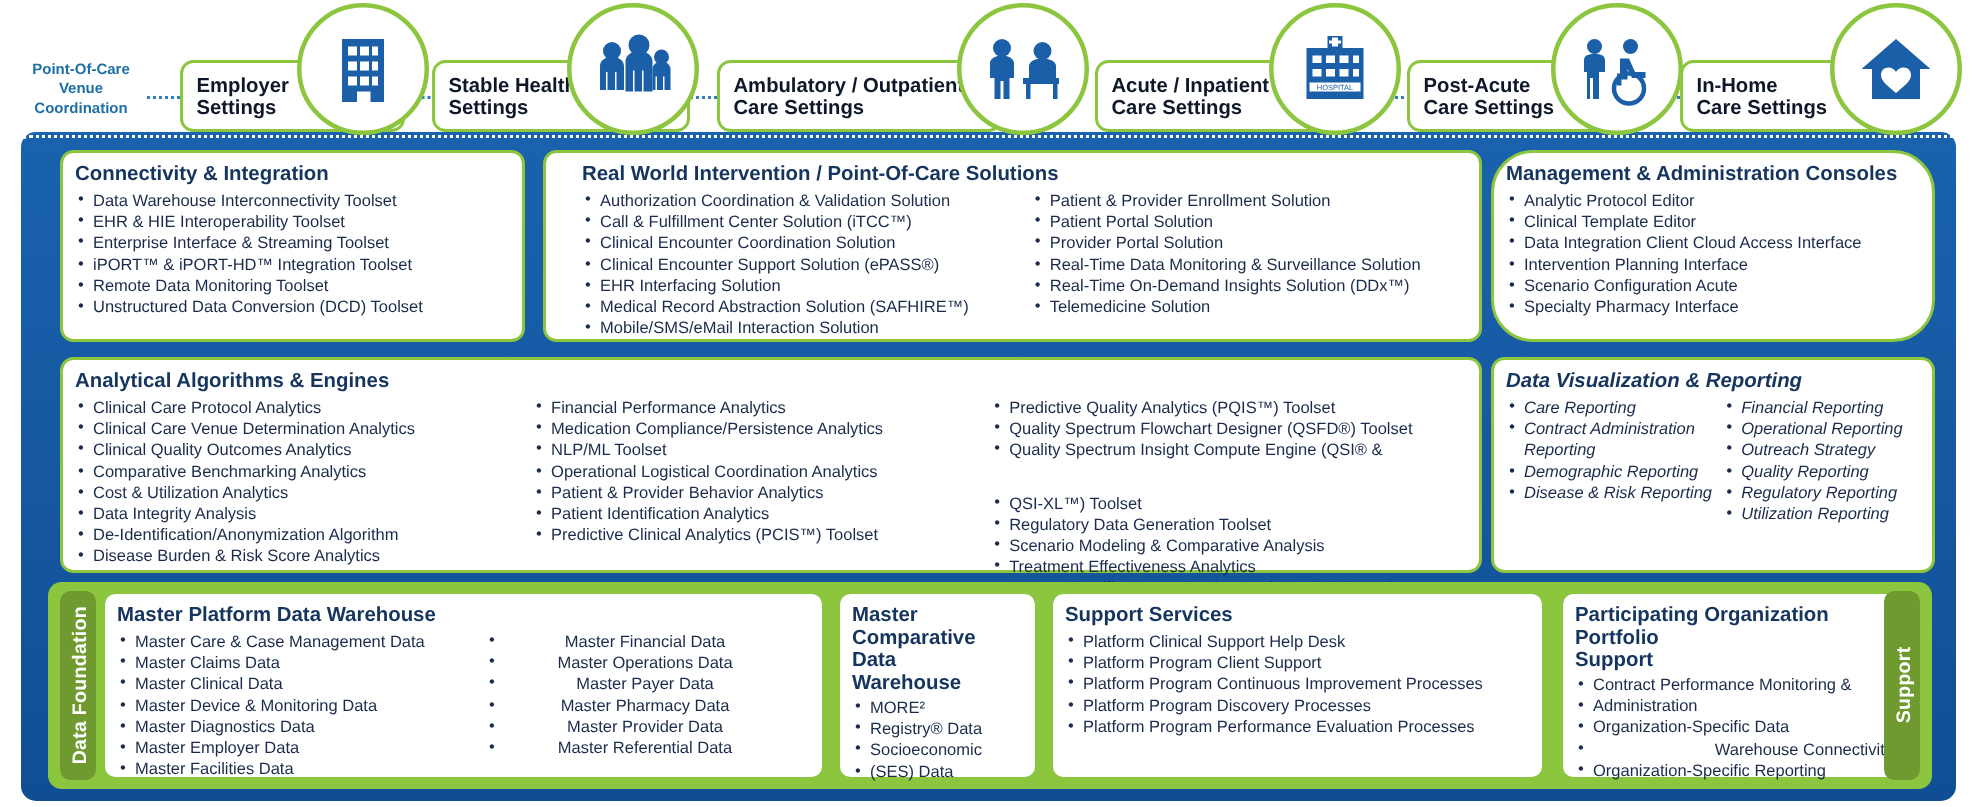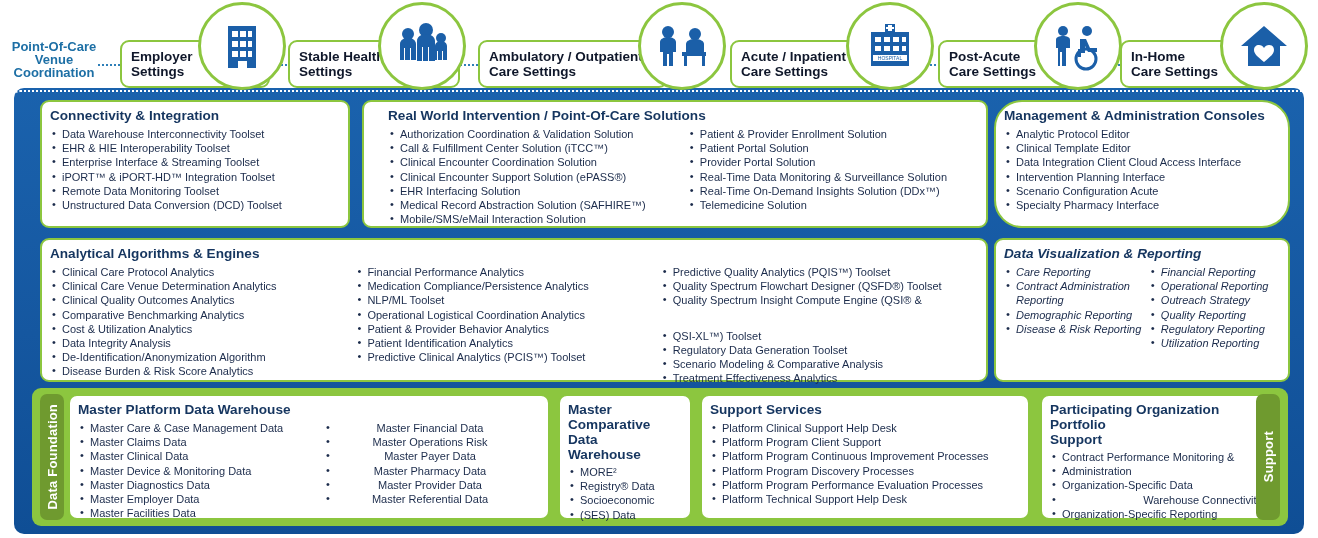--- a/index.html
+++ b/index.html
@@ -10,21 +10,21 @@
     color:#1b2b4b;
     overflow:hidden;
     position:relative;
   }
   .stage{position:absolute;left:0;top:0;width:1318px;height:538px;}
 
   
   .venue-row{position:absolute;left:0;top:0;width:1318px;height:92px;}
   .poc-label{
     position:absolute;left:2px;top:40px;width:104px;
-    text-align:center;color:#1d6fa5;font-size:13px;font-weight:bold;line-height:13px;
+    text-align:center;color:#1d6fa5;font-size:10px;font-weight:bold;line-height:13px;
   }
   .venue{
     position:absolute;top:40px;height:48px;
     background:#ffffff;border:2px solid #8cc63f;border-radius:9px;
     display:flex;align-items:center;
     box-sizing:border-box;
     padding-left:9px;
     z-index:2;
   }
   .venue .vtext{font-size:13.5px;font-weight:bold;color:#0f172a;line-height:15px;}
@@ -346,21 +346,21 @@
         <li>Master Care &amp; Case Management Data</li>
         <li>Master Claims Data</li>
         <li>Master Clinical Data</li>
         <li>Master Device &amp; Monitoring Data</li>
         <li>Master Diagnostics Data</li>
         <li>Master Employer Data</li>
         <li>Master Facilities Data</li>
       </ul>
       <ul class="b" style="width:200px;text-align:center;">
         <li>Master Financial Data</li>
-        <li>Master Operations Risk</li>
+        <li>Master Operations Data</li>
         <li>Master Payer Data</li>
         <li>Master Pharmacy Data</li>
         <li>Master Provider Data</li>
         <li>Master Referential Data</li>
       </ul>
     </div>
   </div>
 
   <div class="card" style="left:558px;top:394px;width:134px;height:126px;">
     <h3 style="line-height:15px;">
@@ -377,21 +377,20 @@
   </div>
 
   <div class="card" style="left:700px;top:394px;width:330px;height:126px;">
     <h3>Support Services</h3>
     <ul class="b">
       <li>Platform Clinical Support Help Desk</li>
       <li>Platform Program Client Support</li>
       <li>Platform Program Continuous Improvement Processes</li>
       <li>Platform Program Discovery Processes</li>
       <li>Platform Program Performance Evaluation Processes</li>
-      <li>Platform Technical Support Help Desk</li>
     </ul>
   </div>
 
   <div class="card" style="left:1040px;top:394px;width:232px;height:126px;">
     <h3 style="line-height:15px;">
       <span style="display:block;">Participating Organization Portfolio</span>
       <span style="display:block;">Support</span>
     </h3>
     <ul class="b">
       <li>Contract Performance Monitoring &amp;</li>

